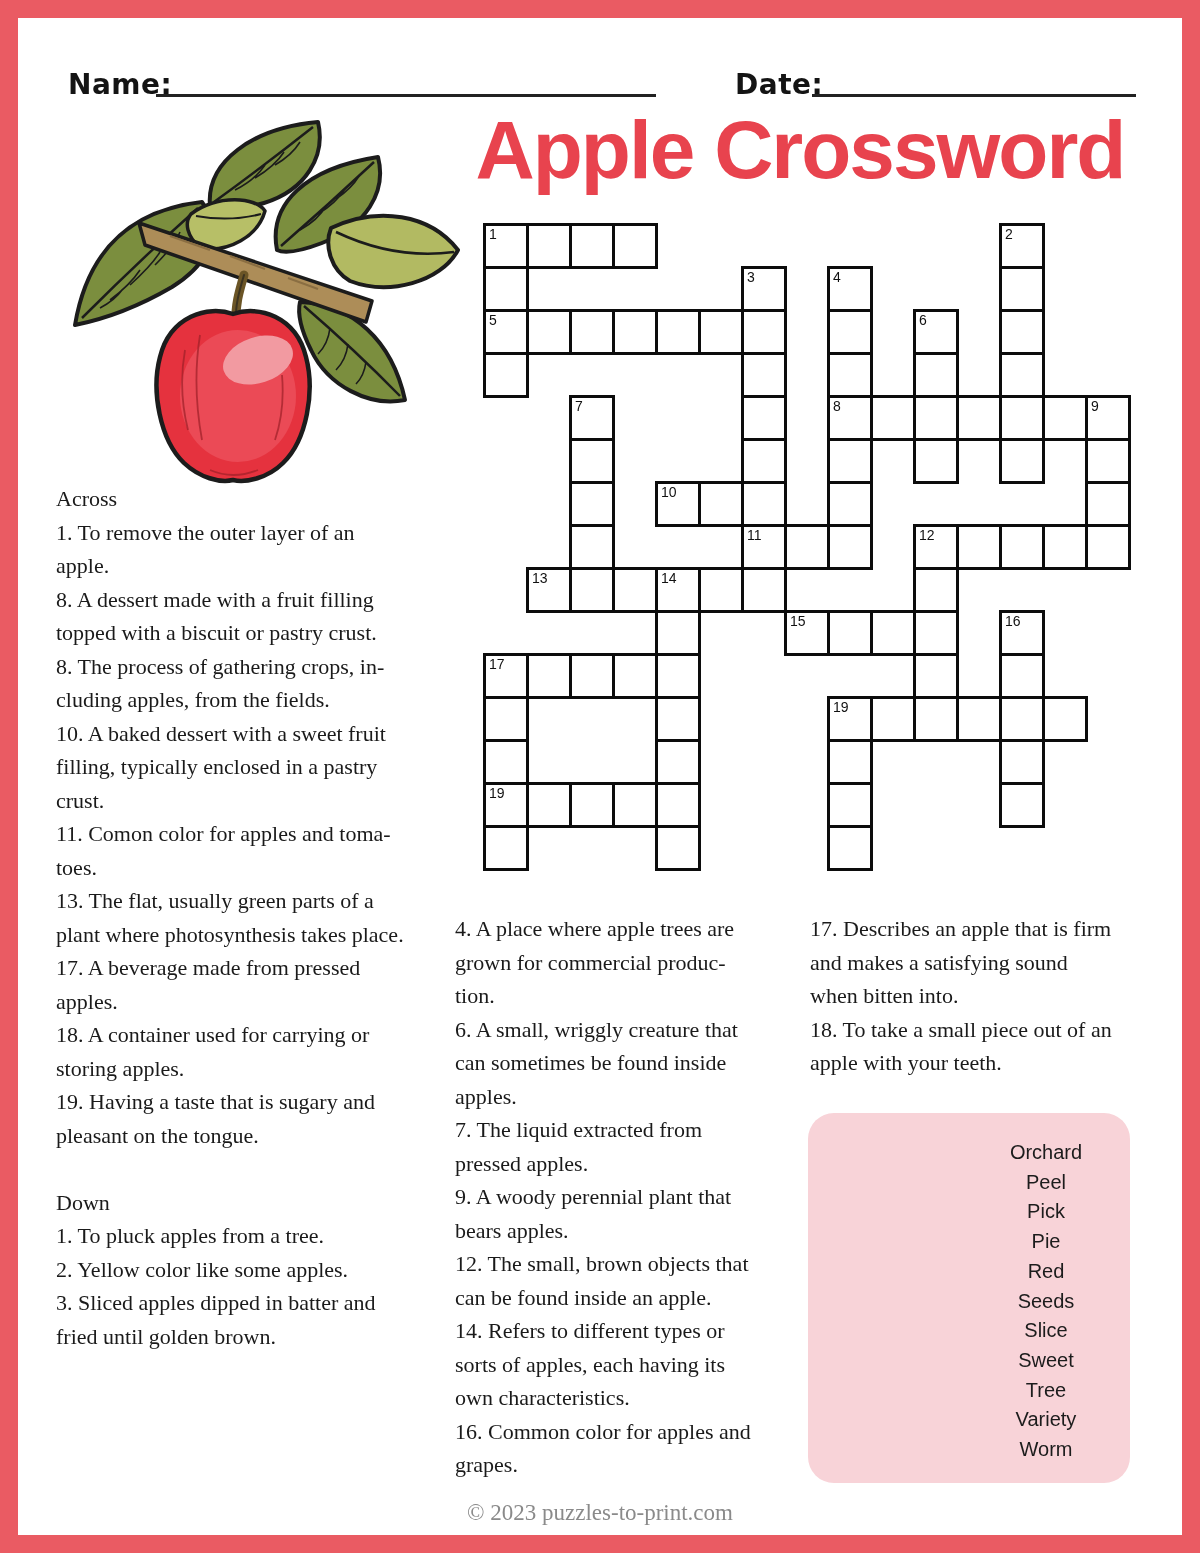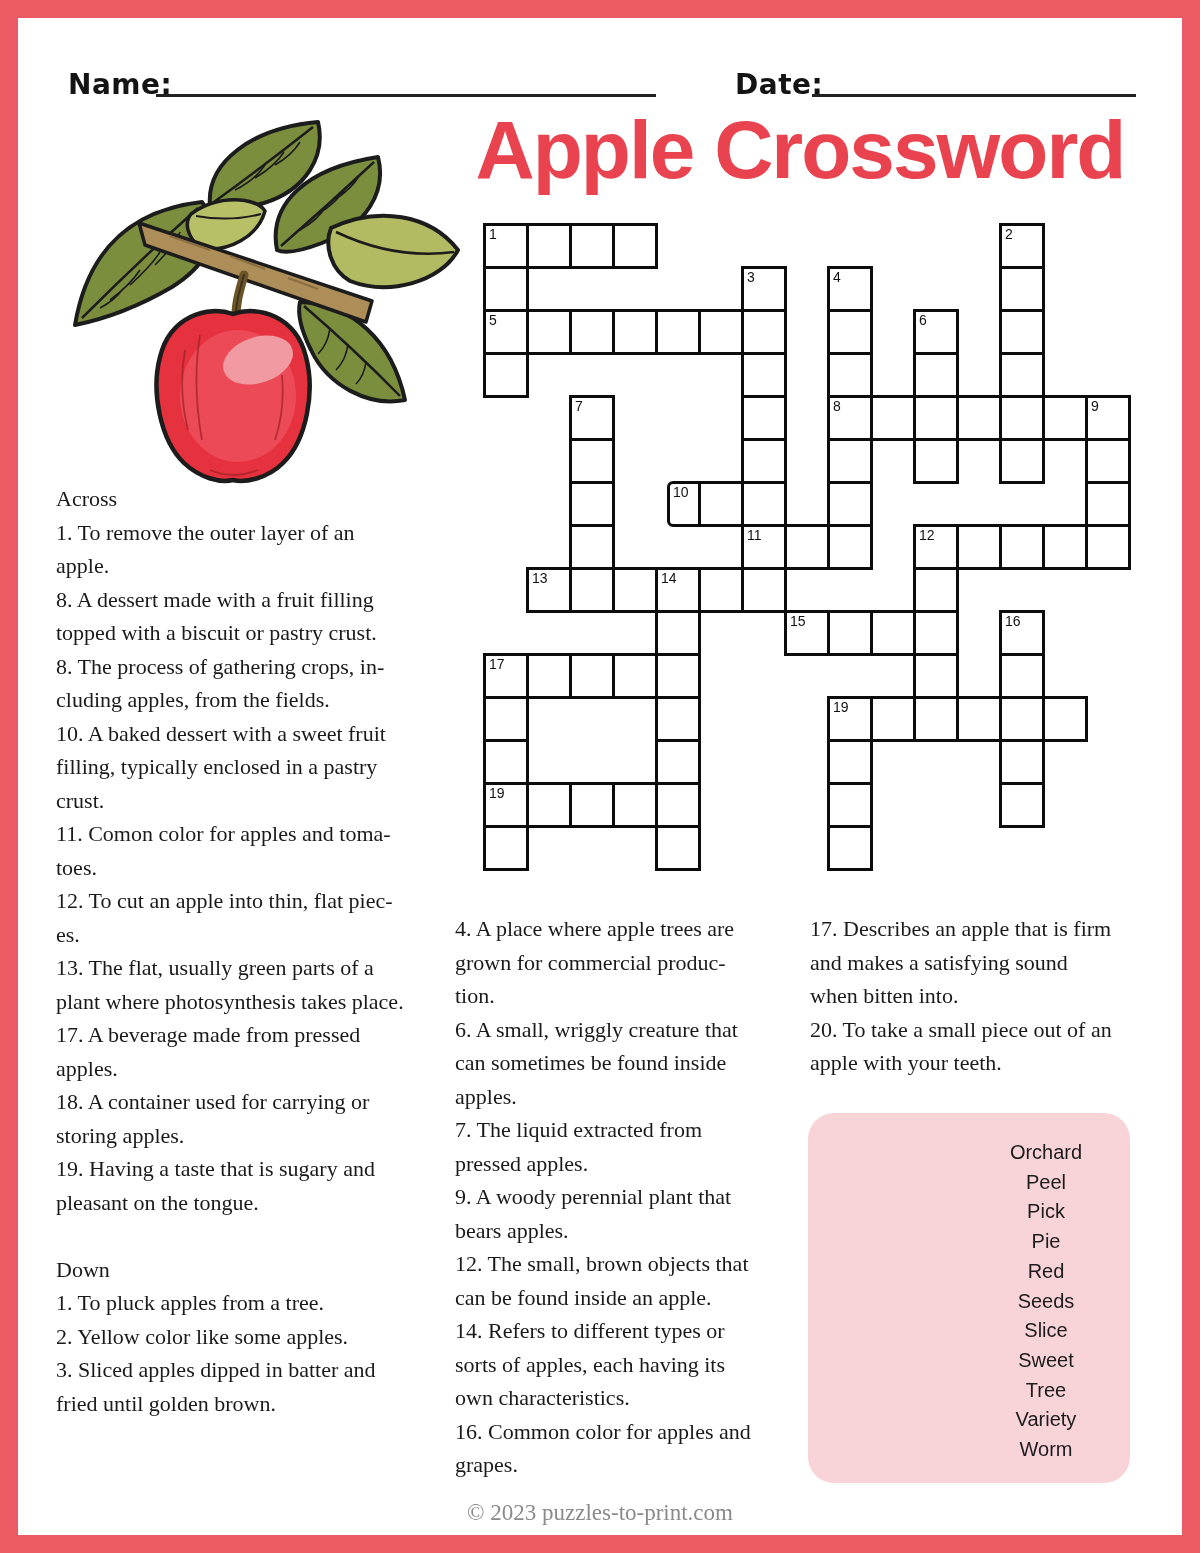--- a/index.html
+++ b/index.html
@@ -174,21 +174,21 @@
     <div class="cell" style="left: 602px; top: 172px;">
       <span class="cellnum">9</span>
     </div>
     <div class="cell" style="left: 86px; top: 215px;"></div>
     <div class="cell" style="left: 258px; top: 215px;"></div>
     <div class="cell" style="left: 344px; top: 215px;"></div>
     <div class="cell" style="left: 430px; top: 215px;"></div>
     <div class="cell" style="left: 516px; top: 215px;"></div>
     <div class="cell" style="left: 602px; top: 215px;"></div>
     <div class="cell" style="left: 86px; top: 258px;"></div>
-    <div class="cell" style="left: 184px; top: 258px; border-radius: 6px;">
+    <div class="cell" style="left: 172px; top: 258px;">
       <span class="cellnum">10</span>
     </div>
     <div class="cell" style="left: 215px; top: 258px;"></div>
     <div class="cell" style="left: 258px; top: 258px;"></div>
     <div class="cell" style="left: 344px; top: 258px;"></div>
     <div class="cell" style="left: 602px; top: 258px;"></div>
     <div class="cell" style="left: 86px; top: 301px;"></div>
     <div class="cell" style="left: 258px; top: 301px;">
       <span class="cellnum">11</span>
     </div>
@@ -258,41 +258,40 @@
     <div class="cell" style="left: 172px; top: 602px;"></div>
     <div class="cell" style="left: 344px; top: 602px;"></div>
   </div>
 
 <div class="cluecol" style="left:56px;top:482px;width:410px;"><div class="clue-p">Across</div><div class="clue-p">1. To remove the outer layer of an
 apple.</div><div class="clue-p">8. A dessert made with a fruit filling
 topped with a biscuit or pastry crust.</div><div class="clue-p">8. The process of gathering crops, in-
 cluding apples, from the fields.</div><div class="clue-p">10. A baked dessert with a sweet fruit
 filling, typically enclosed in a pastry
 crust.</div><div class="clue-p">11. Comon color for apples and toma-
-toes.</div><div class="clue-p">12. To cut an apple into thin, flat piec-
-es.</div><div class="clue-p">13. The flat, usually green parts of a
+toes.</div><div class="clue-p">13. The flat, usually green parts of a
 plant where photosynthesis takes place.</div><div class="clue-p">17. A beverage made from pressed
 apples.</div><div class="clue-p">18. A container used for carrying or
 storing apples.</div><div class="clue-p">19. Having a taste that is sugary and
 pleasant on the tongue.</div><div class="clue-p">&nbsp;</div><div class="clue-p">Down</div><div class="clue-p">1. To pluck apples from a tree.</div><div class="clue-p">2. Yellow color like some apples.</div><div class="clue-p">3. Sliced apples dipped in batter and
 fried until golden brown.</div></div>
 <div class="cluecol" style="left:455px;top:912px;width:330px;"><div class="clue-p">4. A place where apple trees are
 grown for commercial produc-
 tion.</div><div class="clue-p">6. A small, wriggly creature that
 can sometimes be found inside
 apples.</div><div class="clue-p">7. The liquid extracted from
 pressed apples.</div><div class="clue-p">9. A woody perennial plant that
 bears apples.</div><div class="clue-p">12. The small, brown objects that
 can be found inside an apple.</div><div class="clue-p">14. Refers to different types or
 sorts of apples, each having its
 own characteristics.</div><div class="clue-p">16. Common color for apples and
 grapes.</div></div>
 <div class="cluecol" style="left:810px;top:912px;width:340px;"><div class="clue-p">17. Describes an apple that is firm
 and makes a satisfying sound
-when bitten into.</div><div class="clue-p">20. To take a small piece out of an
+when bitten into.</div><div class="clue-p">18. To take a small piece out of an
 apple with your teeth.</div></div>
 
 <div class="bank">
   <div class="bank-col" style="left:162px;top:25px;width:152px;">
       <div class="bank-word">Orchard</div>
       <div class="bank-word">Peel</div>
       <div class="bank-word">Pick</div>
       <div class="bank-word">Pie</div>
       <div class="bank-word">Red</div>
       <div class="bank-word">Seeds</div>

